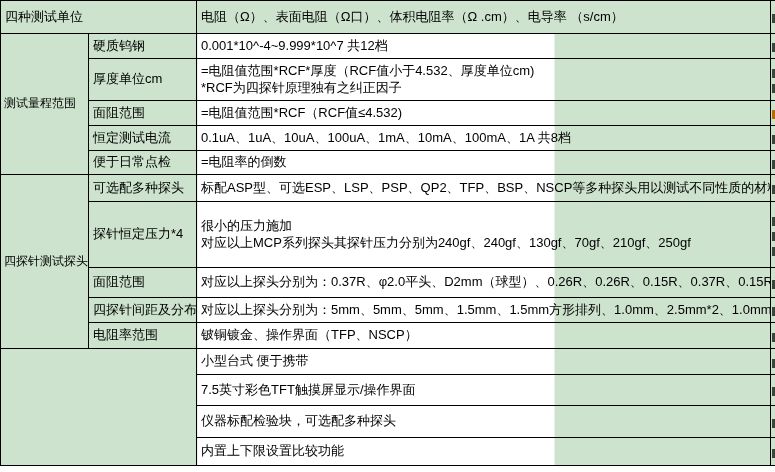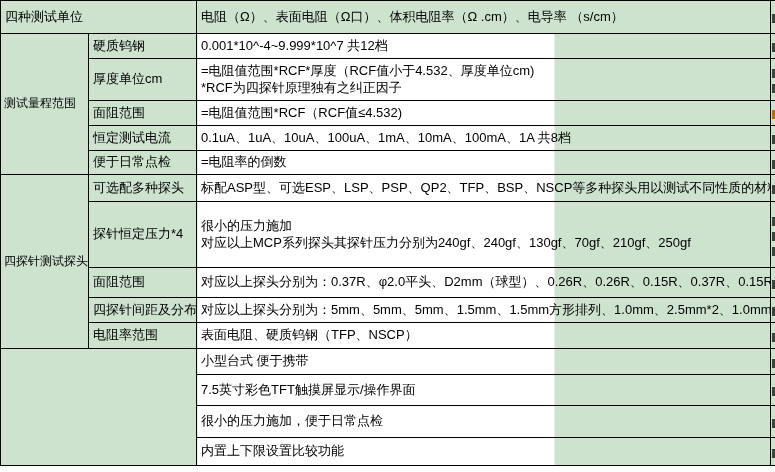--- a/index.html
+++ b/index.html
@@ -118,41 +118,41 @@
   </tr>
   <tr style="height:25px">
     <td class="green">四探针间距及分布</td>
     <td class="split">对应以上探头分别为：5mm、5mm、5mm、1.5mm、1.5mm方形排列、1.0mm、2.5mm*2、1.0mm</td>
     <td class="sliver">
             <i class="frag"></i>
           </td>
   </tr>
   <tr style="height:26px">
     <td class="green">电阻率范围</td>
-    <td class="split">表面电阻、硬质钨钢（TFP、NSCP）</td>
+    <td class="split">铍铜镀金、操作界面（TFP、NSCP）</td>
     <td class="sliver">
             <i class="frag"></i>
           </td>
   </tr>
 
   <tr style="height:26px">
     <td class="green" colspan="2" rowspan="4"></td>
     <td class="split">小型台式 便于携带</td>
     <td class="sliver">
             <i class="frag"></i>
           </td>
   </tr>
   <tr style="height:31px">
     <td class="split">7.5英寸彩色TFT触摸屏显示/操作界面</td>
     <td class="sliver">
             <i class="frag"></i>
           </td>
   </tr>
   <tr style="height:32px">
-    <td class="split">很小的压力施加，便于日常点检</td>
+    <td class="split">仪器标配检验块，可选配多种探头</td>
     <td class="sliver">
             <i class="frag"></i>
           </td>
   </tr>
   <tr style="height:28px">
     <td class="split">内置上下限设置比较功能</td>
     <td class="sliver">
             <i class="frag"></i>
           </td>
   </tr>

